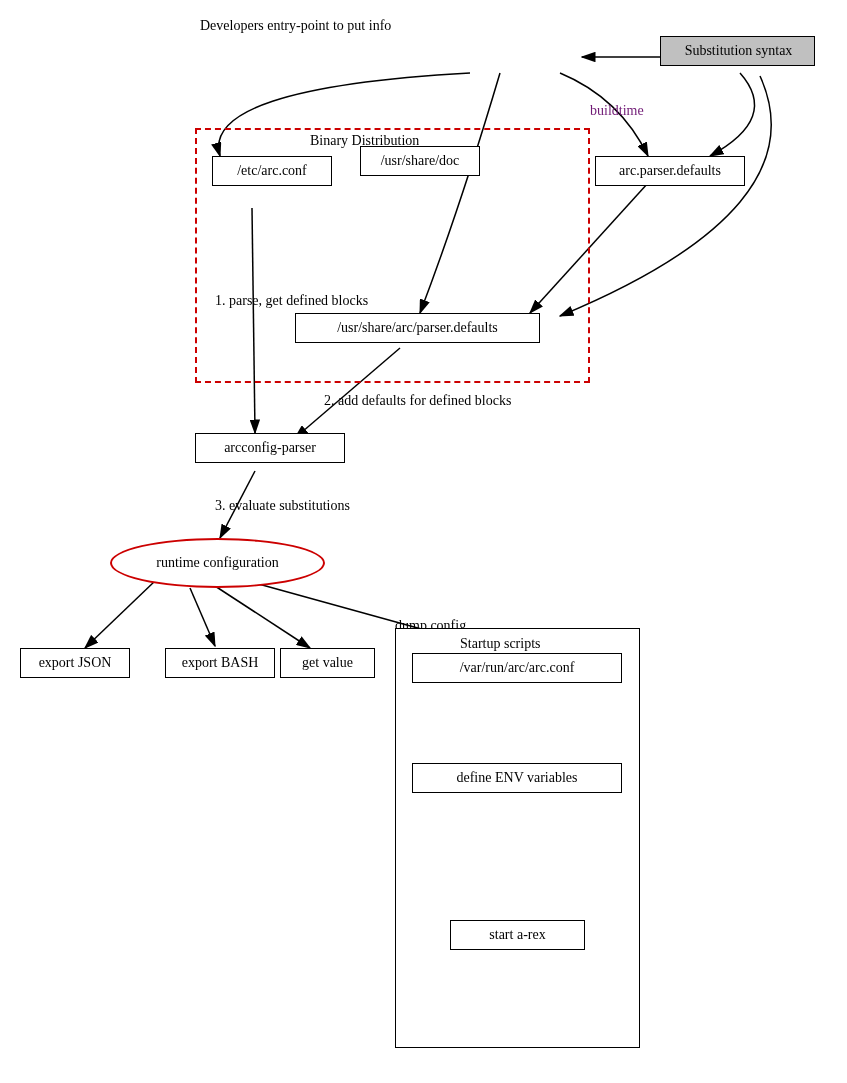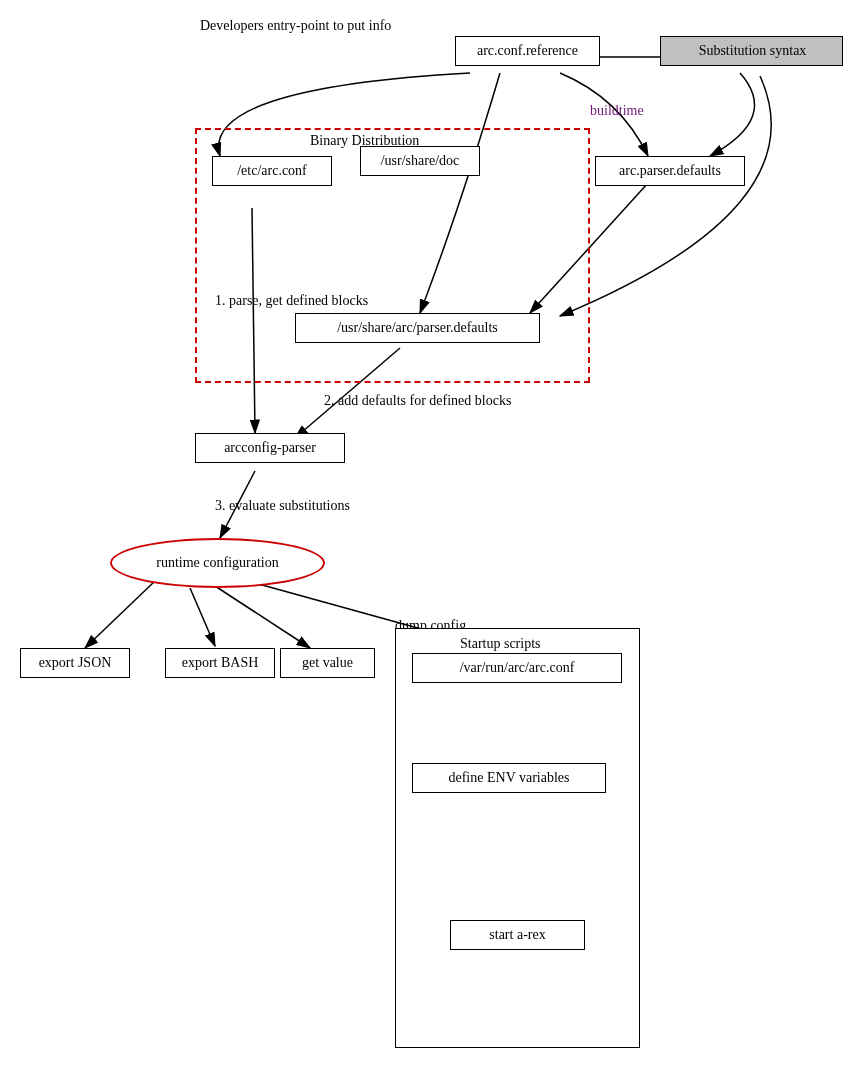--- a/index.html
+++ b/index.html
@@ -111,23 +111,22 @@
     <line x1="510" y1="800" x2="510" y2="880" stroke="#000" stroke-width="1.5" marker-end="url(#arrowhead)"></line>
 
     <path d="M 740 65 Q 780 110 710 148" stroke="#000" stroke-width="1.5" fill="none" marker-end="url(#arrowhead)"></path>
 
     <path d="M 760 68 Q 820 200 560 308" stroke="#000" stroke-width="1.5" fill="none" marker-end="url(#arrowhead)"></path>
 
   </svg>
 
   <div class="label" style="left: 200px; top: 10px;">Developers entry-point to put info</div>
 
-  <div class="box" style="left: 455px; top: 28px; width: 145px;">arc.conf.reference</div>
 
-  <div class="box box-gray" style="left: 660px; top: 28px; width: 183px; padding-left: 12px;">Substitution syntax</div>
+  <div class="box box-gray" style="left: 660px; top: 28px; width: 155px; padding-left: 12px;">Substitution syntax</div>
 
   <div class="label label-red" style="left: 590px; top: 95px;">buildtime</div>
 
   <div class="box-dashed-red" style="left: 195px; top: 120px; width: 395px; height: 255px;">
   </div>
 
   <div class="label" style="left: 310px; top: 125px;">Binary Distribution</div>
 
   <div class="box" style="left: 212px; top: 148px; width: 120px;">/etc/arc.conf</div>
 
@@ -155,17 +154,17 @@
 
   <div class="box" style="left: 280px; top: 640px; width: 95px;">get value</div>
 
   <div class="box-startup" style="left: 395px; top: 620px; width: 245px; height: 420px;">
   </div>
 
   <div class="label" style="left: 460px; top: 628px; text-align: center;">Startup scripts</div>
 
   <div class="box" style="left: 412px; top: 645px; width: 210px;">/var/run/arc/arc.conf</div>
 
-  <div class="box" style="left: 412px; top: 755px; width: 194px;">define ENV variables</div>
+  <div class="box" style="left: 412px; top: 755px; width: 210px;">define ENV variables</div>
 
   <div class="box" style="left: 450px; top: 912px; width: 135px;">start a-rex</div>
 
 </div>
 
 </body></html>

